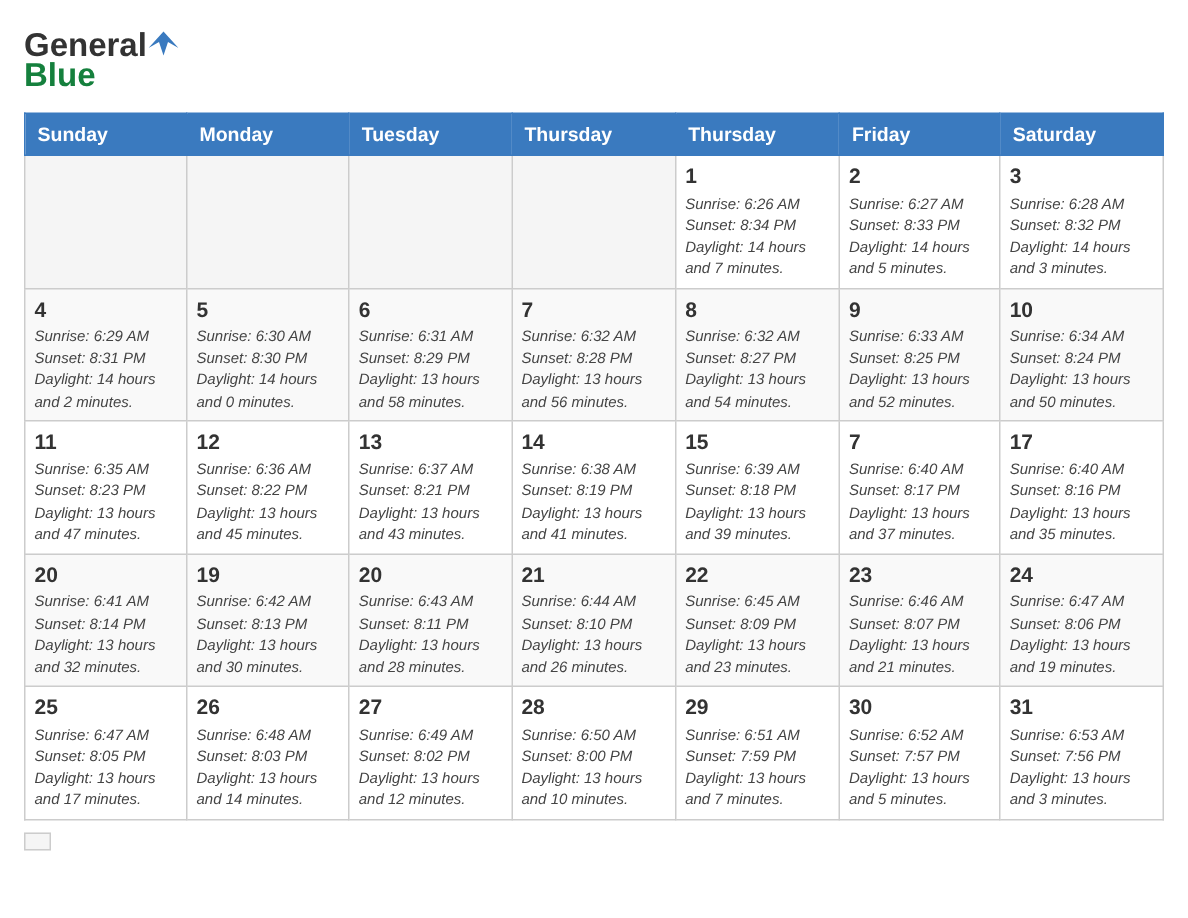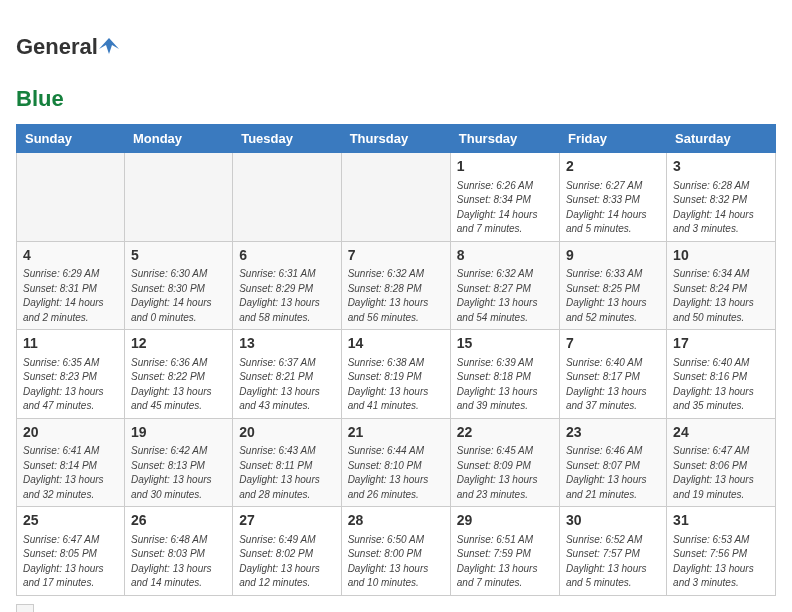--- a/index.html
+++ b/index.html
@@ -254,19 +254,18 @@
 <div style="margin-top:8px; display:flex; align-items:center; gap:6px; font-size:11px; color:#555;">
   <div style="width:18px; height:12px; background:#f5f5f5; border:1px solid #ccc;"></div>
   <span></span>
 </div>
 
 <style>
   .logo {
     display: flex;
     flex-direction: column;
     align-items: flex-start;
-    margin-top: 20px;
-    gap: 32px;
+    margin-top: 3px;
   }
   .logo > div:first-child {
     display: none;
   }
 </style>
 
 </body></html>

